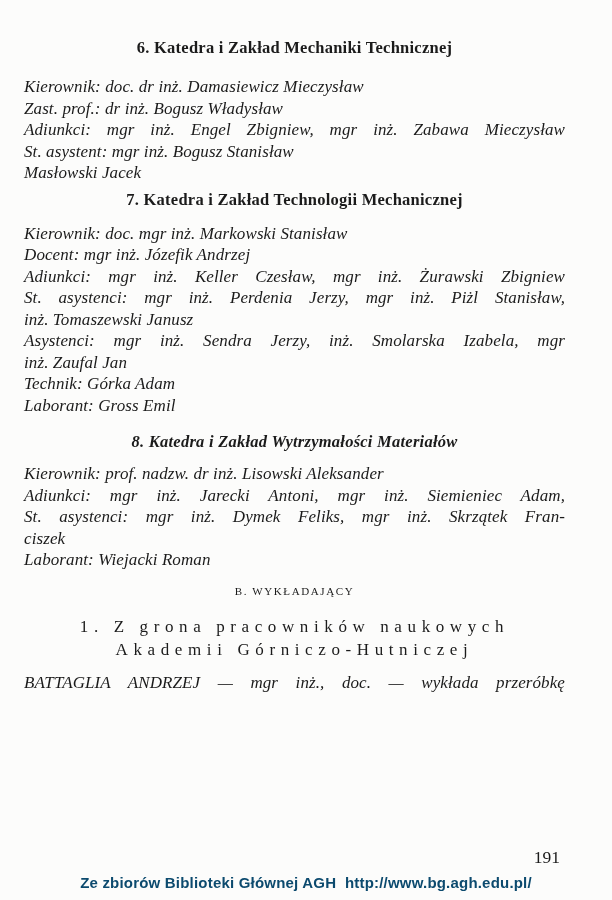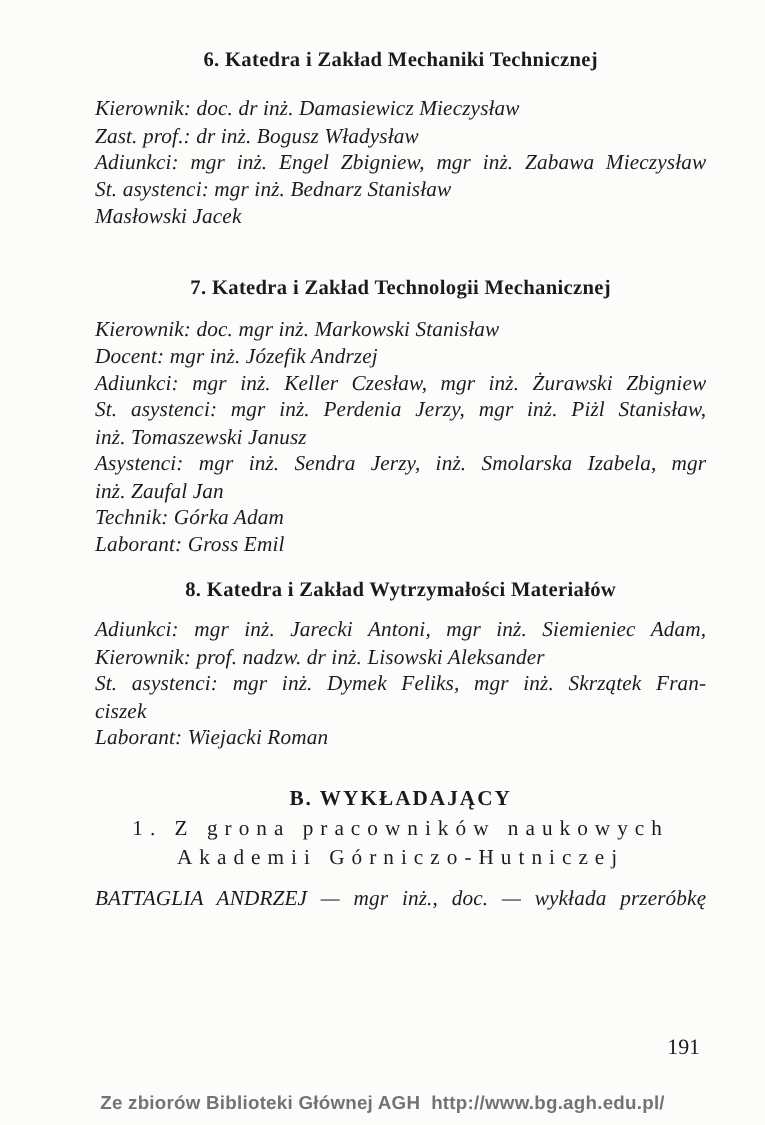--- a/index.html
+++ b/index.html
@@ -8,114 +8,115 @@
     width: 612px;
     height: 900px;
     background: #fcfcfb;
     color: #1b1b1b;
     font-family: "Liberation Serif", serif;
     font-size: 17px;
     overflow: hidden;
     box-sizing: border-box;
   }
   .content {
-    padding: 36px 47px 0 76px;
+    padding: 36px 47px 0 24px;
   }
   .sec-heading {
     font-weight: bold;
     text-align: center;
     font-size: 16.5px;
     line-height: 24px;
     letter-spacing: 0.25px;
     margin-bottom: 16px;
   }
-  .sec-heading.mt7 { margin-top: 34px; margin-bottom: 11px; }
-  .sec-heading.mt8 { margin-top: 14px; margin-bottom: 9px; }
+  .sec-heading.mt7 { margin-top: 4px; margin-bottom: 11px; }
+  .sec-heading.mt8 { margin-top: 14px; margin-bottom: 9px; font-style: italic; }
   .line {
     line-height: 21.5px;
     letter-spacing: 0.1px;
     white-space: nowrap;
     font-style: italic;
   }
   .line.j {
     white-space: normal;
     text-align: justify;
     text-align-last: justify;
   }
   .line.ind { }
   .partb-heading {
-    font-weight: bold;
+    font-weight: normal;
     text-align: center;
-    font-size: 17px;
+    font-size: 11px;
     line-height: 24px;
     letter-spacing: 1.6px;
-    margin-top: 26px;
+    margin-top: 8px;
   }
   .partb-sub {
+    margin-top: 12px;
     text-align: center;
   }
   .partb-sub .subline {
     line-height: 23px;
     letter-spacing: 0.33em;
     white-space: nowrap;
   }
   .lecturers { margin-top: 11px; }
   .page-number {
     position: absolute;
-    top: 828px;
+    top: 848px;
     right: 52px;
     font-size: 17.5px;
     line-height: 18px;
   }
   .footer-stamp {
     position: absolute;
     bottom: 9px;
     left: 0;
     width: 100%;
     text-align: center;
     font-family: "Liberation Sans", sans-serif;
     font-weight: bold;
     font-size: 15px;
     letter-spacing: 0.2px;
-    color: #737373;
+    color: #0c4a6e;
     white-space: pre;
   }
 </style>
 </head>
 <body>
 
 <div class="page">
   <div class="content">
 
     <div class="section">
       <div class="sec-heading">6. Katedra i Zakład Mechaniki Technicznej</div>
       <div class="line">Kierownik: doc. dr inż. Damasiewicz Mieczysław</div>
       <div class="line">Zast. prof.: dr inż. Bogusz Władysław</div>
       <div class="line j">Adiunkci: mgr inż. Engel Zbigniew, mgr inż. Zabawa Mieczysław</div>
-      <div class="line">St. asystenci: mgr inż. Bednarz Stanisław</div>
+      <div class="line">St. asystent: mgr inż. Bogusz Stanisław</div>
       <div class="line ind">Masłowski Jacek</div>
     </div>
 
     <div class="section">
       <div class="sec-heading mt7">7. Katedra i Zakład Technologii Mechanicznej</div>
       <div class="line">Kierownik: doc. mgr inż. Markowski Stanisław</div>
       <div class="line">Docent: mgr inż. Józefik Andrzej</div>
       <div class="line j">Adiunkci: mgr inż. Keller Czesław, mgr inż. Żurawski Zbigniew</div>
       <div class="line j">St. asystenci: mgr inż. Perdenia Jerzy, mgr inż. Piżl Stanisław,</div>
       <div class="line ind">inż. Tomaszewski Janusz</div>
       <div class="line j">Asystenci: mgr inż. Sendra Jerzy, inż. Smolarska Izabela, mgr</div>
       <div class="line ind">inż. Zaufal Jan</div>
       <div class="line">Technik: Górka Adam</div>
       <div class="line">Laborant: Gross Emil</div>
     </div>
 
     <div class="section">
       <div class="sec-heading mt8">8. Katedra i Zakład Wytrzymałości Materiałów</div>
+      <div class="line">Kierownik: prof. nadzw. dr inż. Lisowski Aleksander</div>
       <div class="line j">Adiunkci: mgr inż. Jarecki Antoni, mgr inż. Siemieniec Adam,</div>
-      <div class="line">Kierownik: prof. nadzw. dr inż. Lisowski Aleksander</div>
       <div class="line j">St. asystenci: mgr inż. Dymek Feliks, mgr inż. Skrzątek Fran-</div>
       <div class="line ind">ciszek</div>
       <div class="line">Laborant: Wiejacki Roman</div>
     </div>
 
     <div class="section">
       <div class="partb-heading">B. WYKŁADAJĄCY</div>
       <div class="partb-sub">
         <div class="subline">1. Z grona pracowników naukowych</div>
         <div class="subline">Akademii Górniczo-Hutniczej</div>

